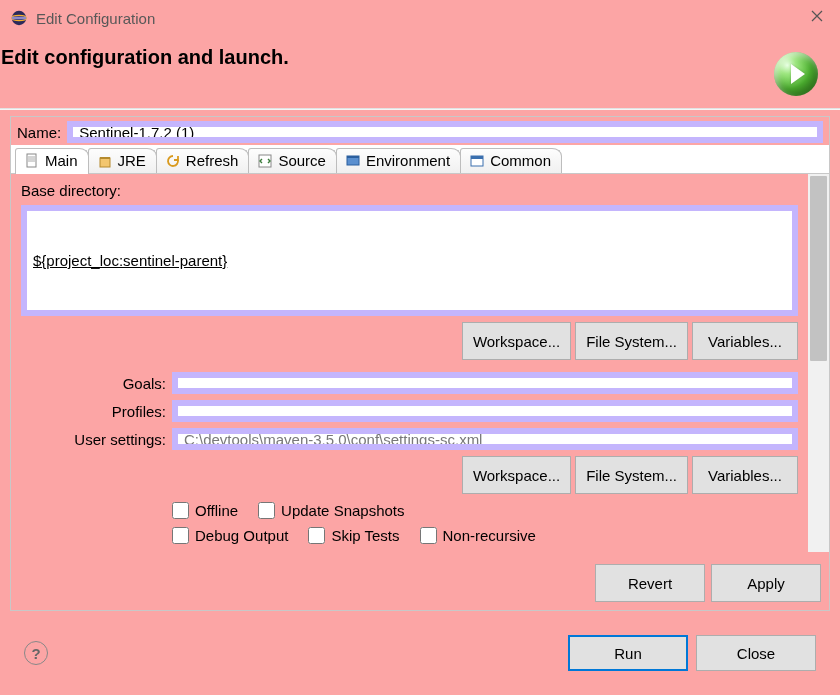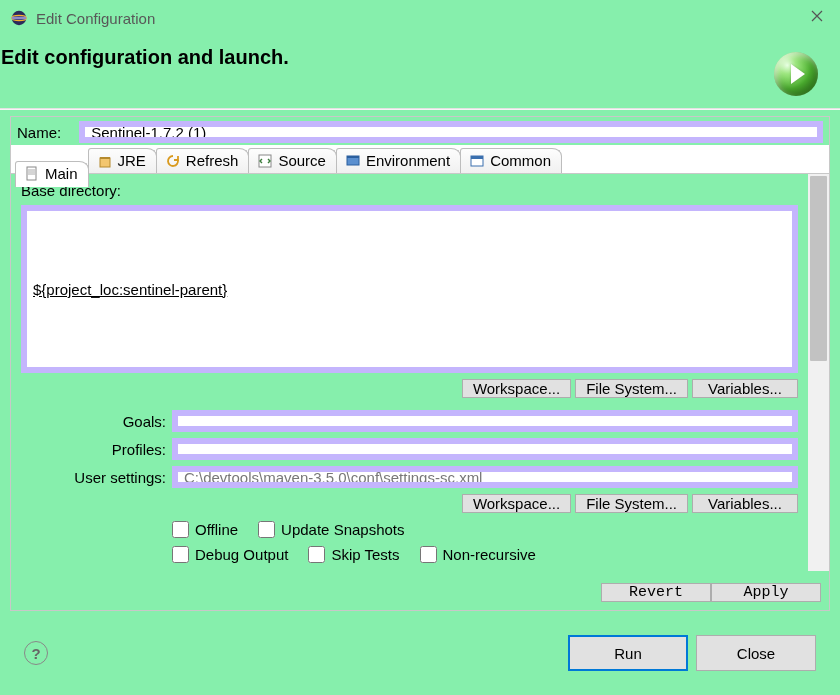--- a/index.html
+++ b/index.html
@@ -6,21 +6,21 @@
     margin: 0;
     padding: 0;
     font-family: "Segoe UI", Tahoma, sans-serif;
     font-size: 15px;
     background: #ffffff;
     color: #000;
   }
   .window {
     width: 840px;
     height: 695px;
-    background: #86efac;
+    background: #fca5a5;
     position: relative;
     box-sizing: border-box;
     display: flex;
     flex-direction: column;
   }
   .titlebar {
     height: 36px;
     display: flex;
     align-items: center;
     padding: 0 10px;
@@ -102,21 +102,21 @@
   .config-box {
     border: 1px solid #c8c8c8;
     display: flex;
     flex-direction: column;
     flex: 1 1 auto;
     min-height: 0;
   }
   .name-row {
     display: flex;
     align-items: center;
-    gap: 18px;
+    gap: 6px;
     padding: 4px 6px 2px 6px;
   }
   .name-row label { font-size: 15px; }
   .txt {
     flex: 1;
     height: 22px;
     border: 6px solid #c4b5fd;
     padding: 2px 6px;
     font-family: inherit;
     font-size: 15px;
@@ -145,21 +145,21 @@
     border-top-right-radius: 10px 8px;
     background: linear-gradient(#fdfdfd,#f0f0f0);
     font-size: 15px;
     position: relative;
     margin-right: -1px;
     color: #000;
   }
   .tab.active {
     background: #fff;
     z-index: 2;
-    top: 14px;
+    top: 1px;
     padding-bottom: 5px;
   }
   .tab .ticon {
     width: 16px; height: 16px;
     display:inline-flex;align-items:center;justify-content:center;
   }
   .tab-body-wrap {
     flex: 1 1 auto;
     display: flex;
     min-height: 0;
@@ -190,21 +190,21 @@
     width: 100%;
     text-decoration: underline;
   }
   .btnrow {
     display:flex;
     gap: 4px;
     justify-content: flex-end;
   }
   .btn {
     min-width: 106px;
-    height: 19px;
+    height: 38px;
     border: 1px solid #adadad;
     background: #e1e1e1;
     font-family: inherit;
     font-size: 15px;
     padding: 0 10px;
   }
   .form-grid {
     display: grid;
     grid-template-columns: 145px 1fr;
     row-gap: 6px;
@@ -225,23 +225,22 @@
     gap: 6px;
     font-size: 15px;
   }
   .chk input {
     width: 17px; height: 17px;
     margin:0;
   }
   .bottom-row1 {
     display:flex;
     justify-content:flex-end;
-    gap: 0;
+    gap: 6px;
     padding: 12px 8px 8px 8px;
-    font-family: Liberation Mono, monospace;
   }
   .bottom-row1 .btn { width: 110px; }
   .bottom-row2 {
     display:flex;
     align-items:center;
     padding: 24px 14px 14px 14px;
   }
   .help-icon {
     width: 22px; height:22px;
     border: 1.5px solid #888;

